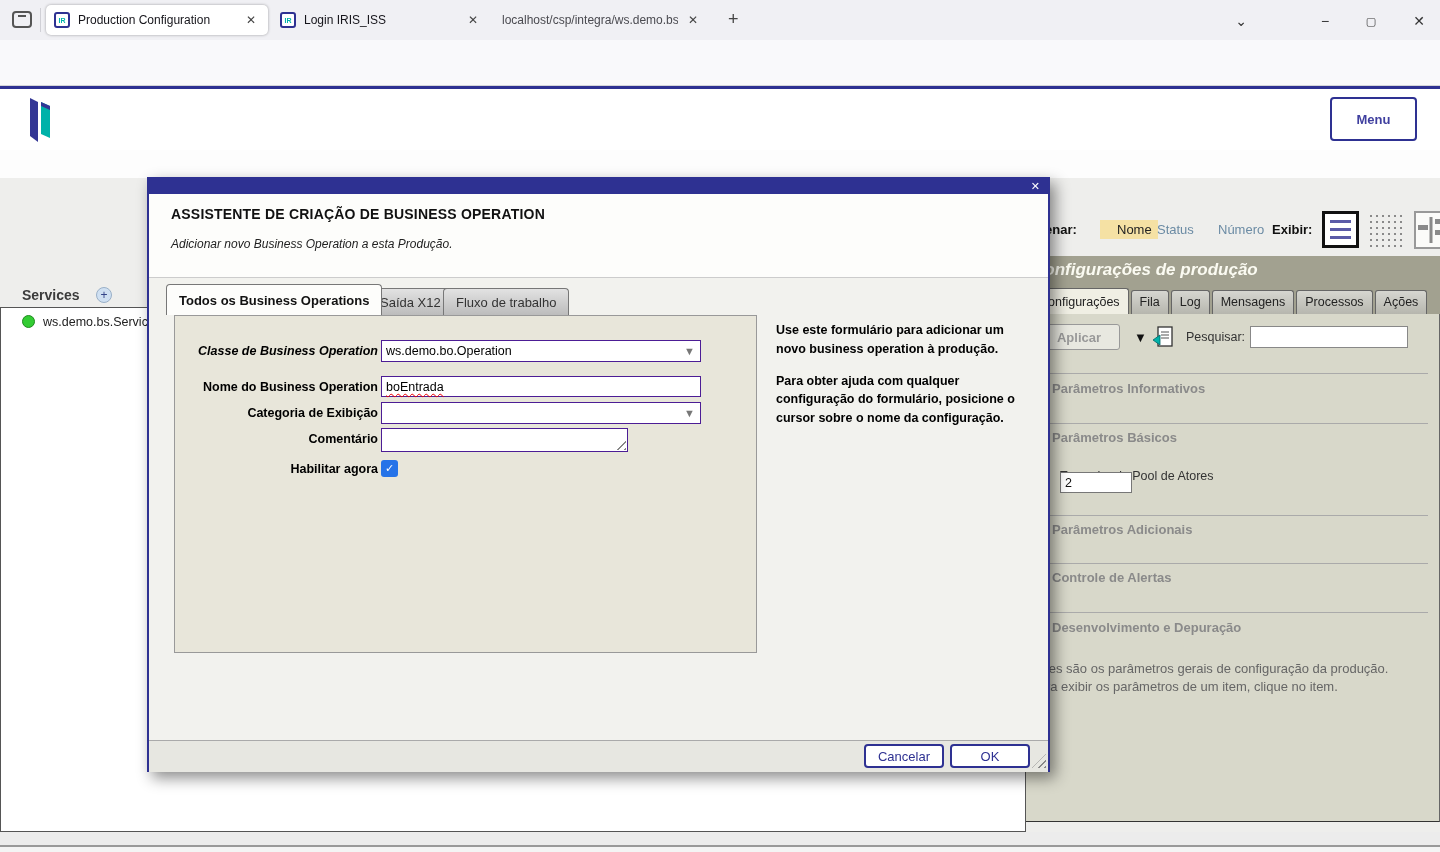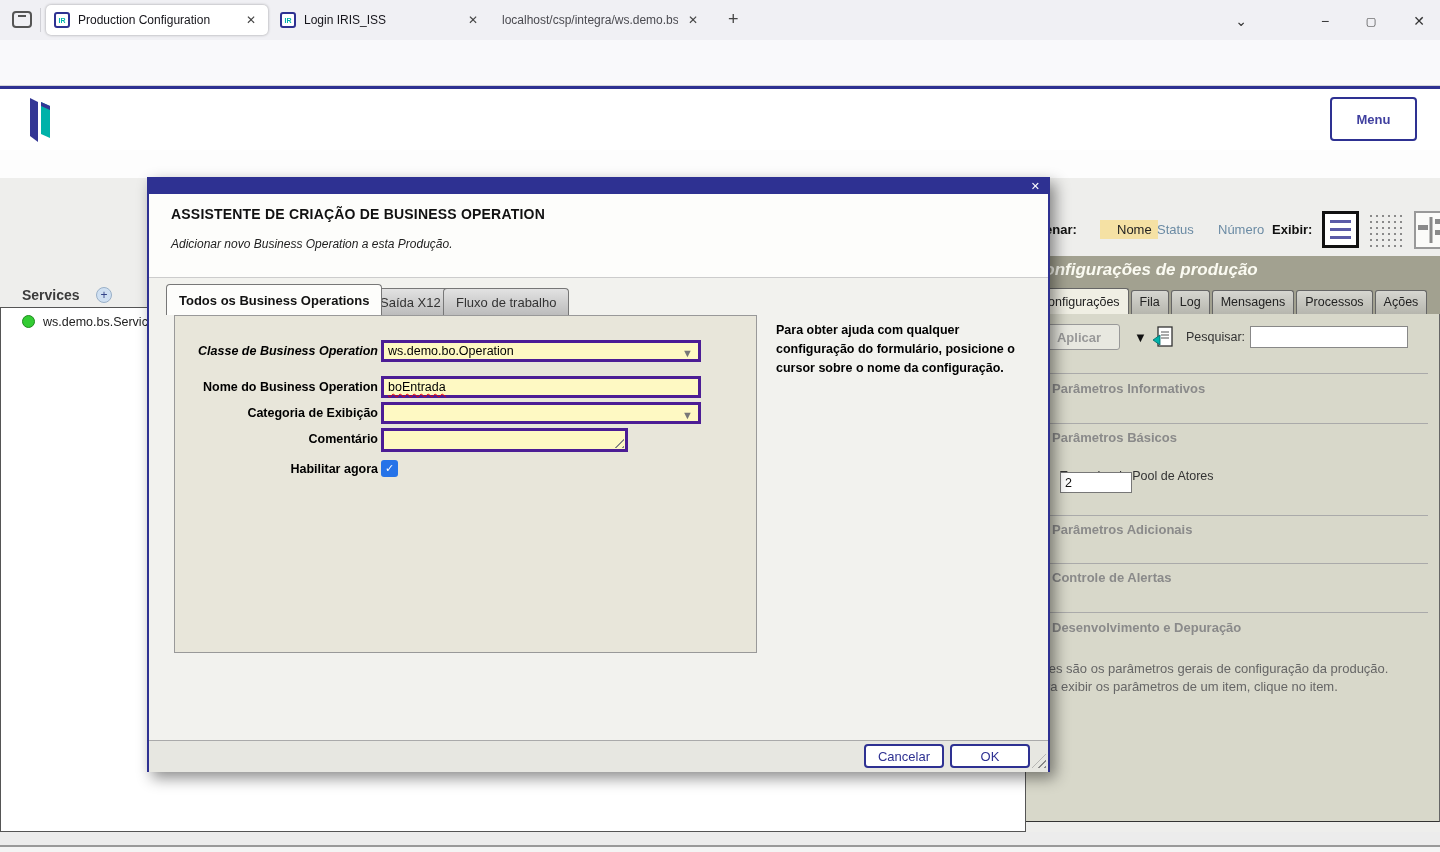--- a/index.html
+++ b/index.html
@@ -79,21 +79,21 @@
   .m-close { right:8px; top:1px; color:#fff; font-size:11px; font-weight:bold; }
   .m-header { left:0; top:15px; width:100%; height:84px; background:#fdfdfb; border-bottom:1px solid #ccc; }
   .m-title { left:22px; top:27px; font-size:14px; font-weight:bold; color:#111; letter-spacing:.2px; }
   .m-sub { left:22px; top:58px; font-size:12px; font-style:italic; color:#222; }
   .m-tab { bottom:0; border:1px solid #777; border-bottom:none; border-radius:4px 4px 0 0; font-size:13px; display:flex; align-items:center; padding:12px 12px; white-space:nowrap; }
   .m-tabrow { left:0; top:105px; width:100%; height:31px; }
   .m-tab.active { background:#fdfdfb; font-weight:bold; color:#111; height:31px; z-index:2; }
   .m-tab.idle { background:linear-gradient(#e2e2e2,#bcbcbc); color:#333; height:27px; }
   .m-formpanel { left:25px; top:136px; width:583px; height:338px; background:#e8e6da; border:1px solid #999; }
   .f-label { font-size:12.5px; font-weight:bold; color:#000; text-align:right; width:203px; left:0; }
-  .f-field { left:206px; background:#fef9c3; border:3px solid #4c1d95; font-size:12.5px; color:#000; padding:8px 4px; display:flex; align-items:center; }
+  .f-field { left:206px; background:#ffffff; border:1px solid #4c1d95; font-size:12.5px; color:#000; padding:8px 4px; display:flex; align-items:center; }
   .f-tri { position:absolute; right:5px; top:4px; color:#777; font-size:11px; }
   .wavy { text-decoration:underline wavy #e00 1px; text-underline-offset:2px; }
   .rz { position:absolute; right:1px; bottom:1px; background:repeating-linear-gradient(135deg,#888 0 1.5px,transparent 1.5px 4.5px); clip-path:polygon(100% 0,100% 100%,0 100%); }
   .checkbox { left:206px; width:17px; height:17px; background:#2573e8; border-radius:3px; color:#fff; font-size:11px; font-weight:bold; text-align:center; line-height:17px; }
   .m-help { left:627px; top:142px; width:260px; font-size:12.5px; font-weight:bold; color:#000; line-height:1.5; }
   .m-help p + p { margin-top:13px; }
   .m-footer { left:0; top:561px; width:100%; height:32px; background:#e7e7e1; border-top:1px solid #aaa; }
   .mbtn { top:565px; height:24px; width:80px; background:#fff; border:2px solid #2e3192; border-radius:4px; color:#2e3192; font-size:13px; display:flex; align-items:center; justify-content:center; }
 </style>
 </head>
@@ -306,20 +306,21 @@
       <div class="abs f-field" style="top:112px;width:247px;height:24px;">
         <span></span>
         <span class="rz" style="width:11px;height:11px;"></span>
       </div>
 
       <div class="abs f-label" style="top:146px;">Habilitar agora</div>
       <div class="abs checkbox" style="top:144px;">✓</div>
     </div>
 
     <div class="abs m-help">
+      <p>Use este formulário para adicionar um novo business operation à produção.</p>
       <p>Para obter ajuda com qualquer configuração do formulário, posicione o cursor sobre o nome da configuração.</p>
     </div>
 
     <div class="abs m-footer"></div>
     <div class="abs mbtn" style="right:104px;">Cancelar</div>
     <div class="abs mbtn" style="right:18px;">OK</div>
     <span class="rz" style="width:14px;height:14px;right:2px;bottom:2px;"></span>
   </div>
 
 </div>

